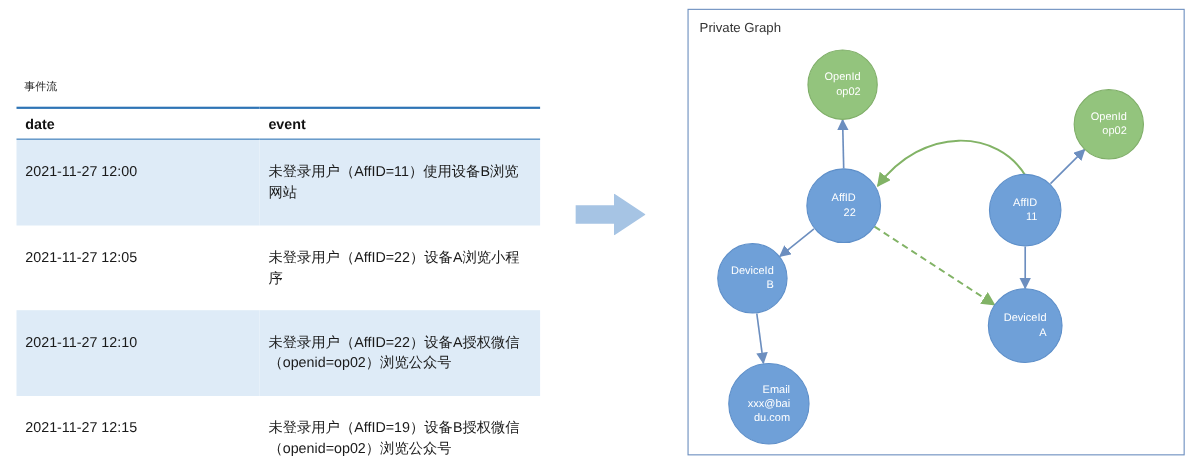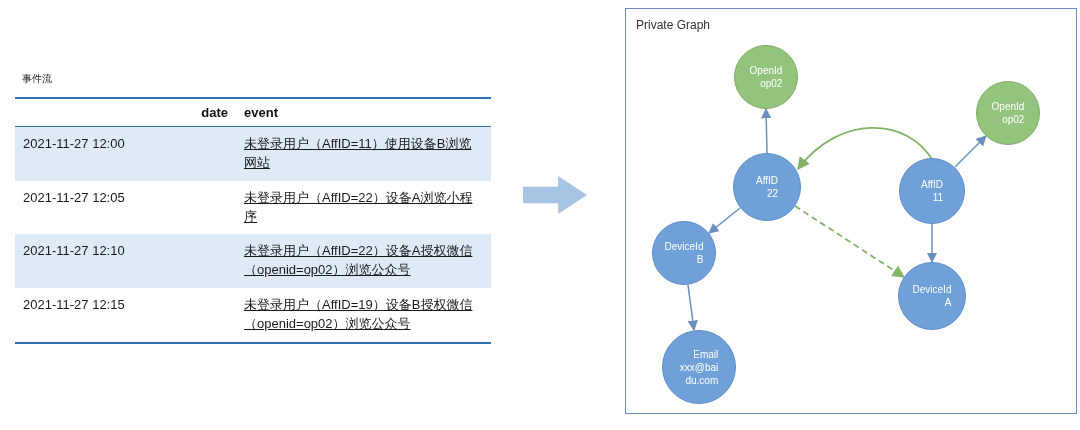--- a/index.html
+++ b/index.html
@@ -13,24 +13,24 @@
   .table-title{font-size:10px;color:#262626;margin:0 0 11px 7px;}
   table.event-table{
     border-collapse:collapse;width:100%;
     border-top:2px solid #2E74B5;border-bottom:2px solid #2E74B5;
     font-size:13px;color:#1a1a1a;
   }
   table.event-table th{
     text-align:left;font-weight:bold;padding:6px 8px;
     border-bottom:1px solid #2E74B5;font-size:13px;color:#111;
   }
-  table.event-table th.col-date{width:205px;text-align:right;}
-  table.event-table td{padding:8px 8px;vertical-align:top;line-height:1.45;}
+  table.event-table th.col-date{width:205px;}
+  table.event-table td{padding:20px 8px;vertical-align:top;line-height:1.45;}
   table.event-table tr.alt{background:#DEEBF7;}
-  td.event-cell{white-space:pre-line;text-decoration:underline;}
+  td.event-cell{white-space:pre-line;}
 
   
   .flow-arrow{
     position:absolute;left:523px;top:176px;width:64px;height:38px;
     background:#A6C4E4;
     clip-path:polygon(0 28%,55% 28%,55% 0,100% 50%,55% 100%,55% 72%,0 72%);
   }
 
   
   .graph-box{

